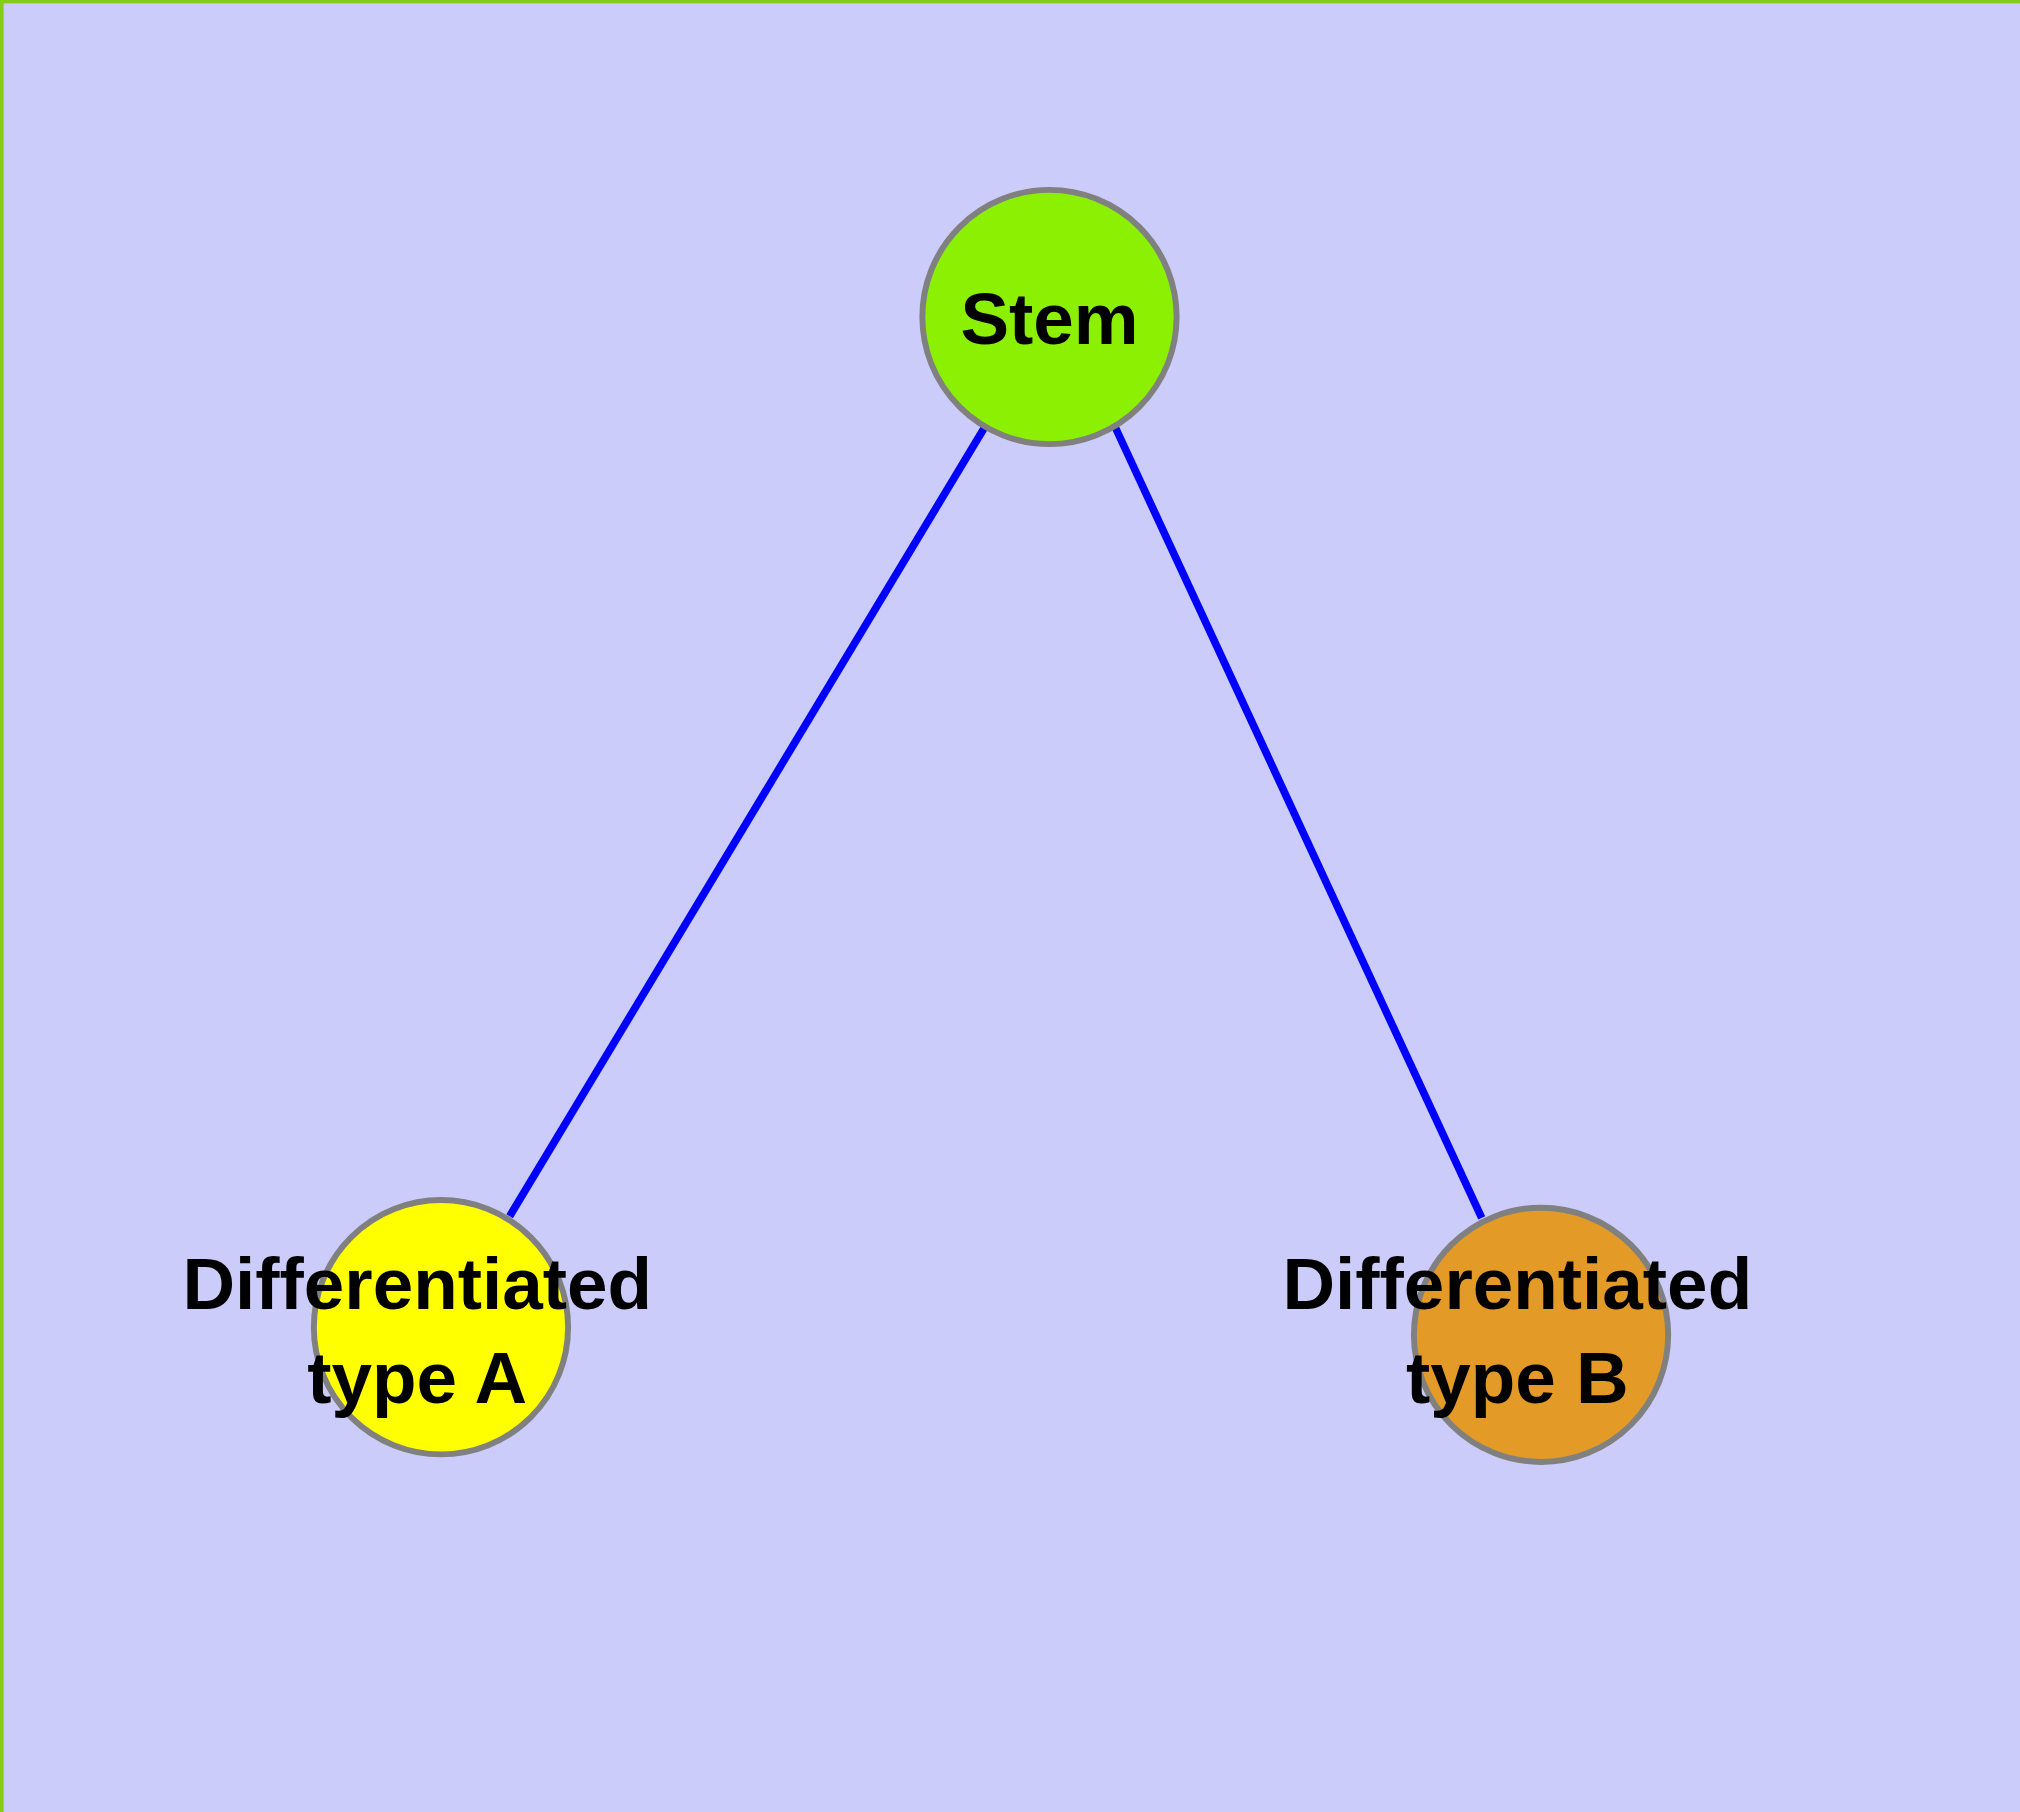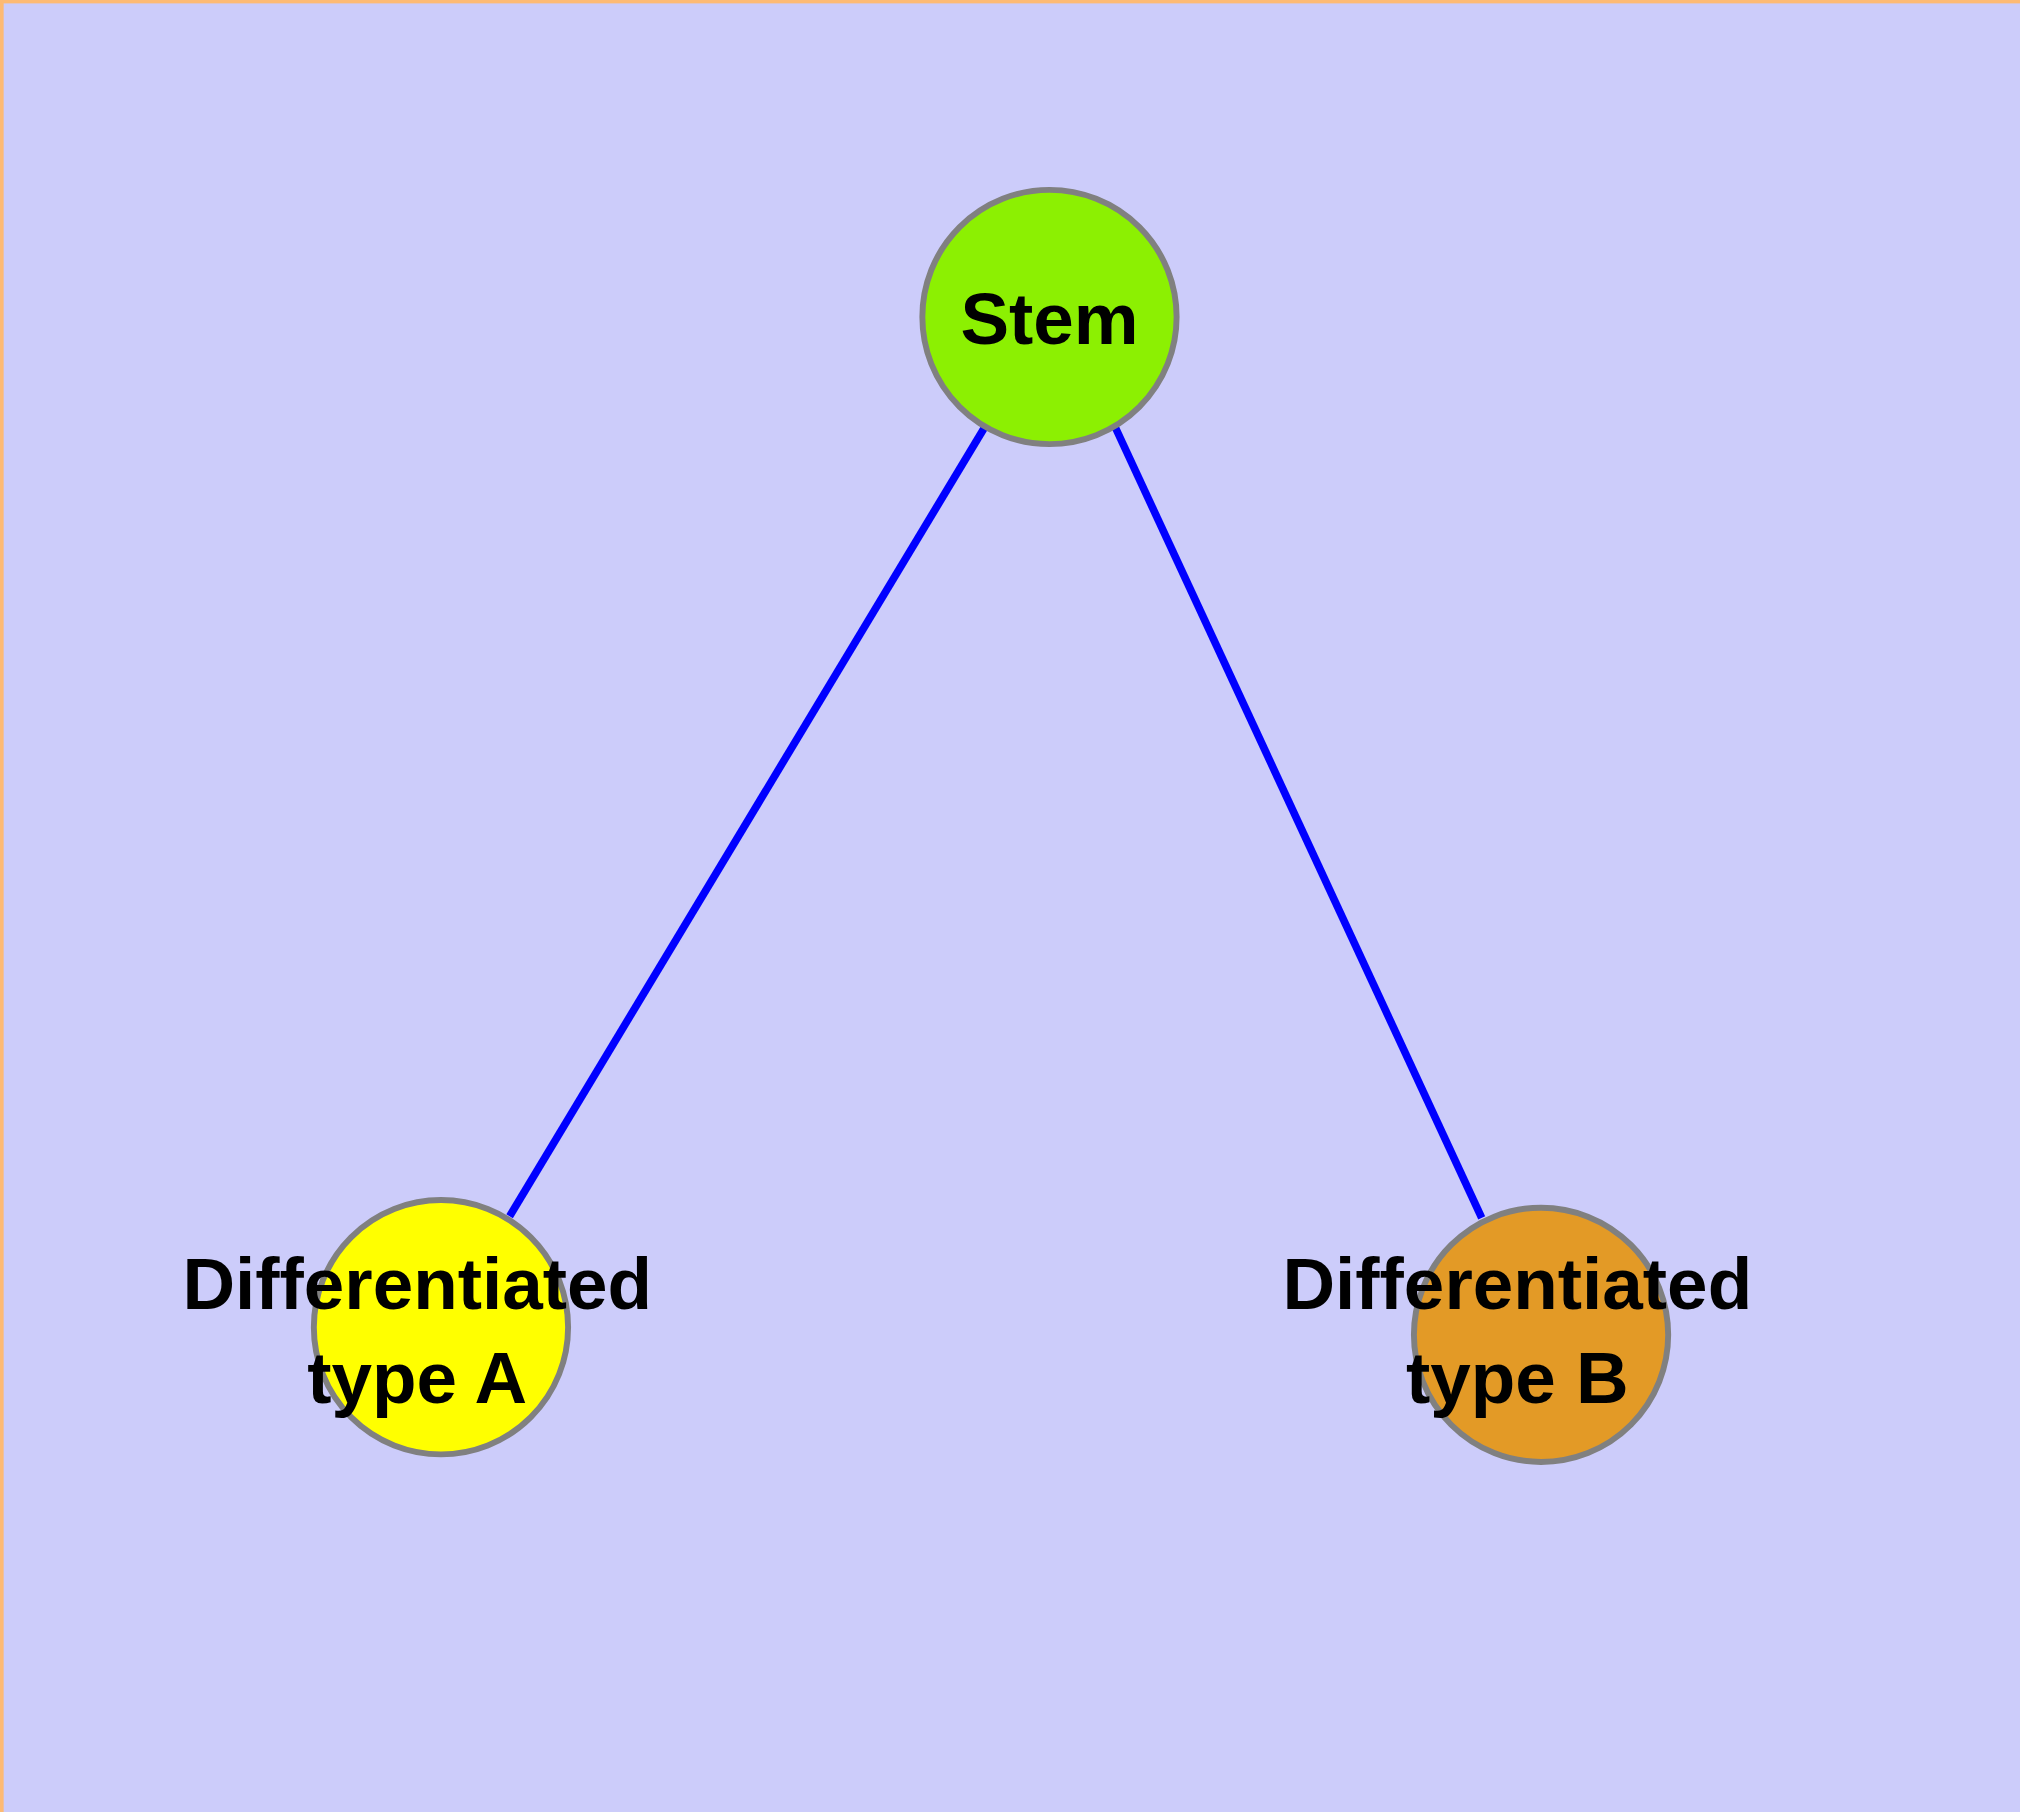--- a/index.html
+++ b/index.html
@@ -28,21 +28,21 @@
     font-size: 86px;
     fill: #000000;
     dominant-baseline: auto;
     text-anchor: middle;
     white-space: pre;
   }
 </style>
 </head>
 <body>
 
-<div id="stage" style="width: 2021px; height: 1812px; background: #fdba74;">
+<div id="stage" style="width: 2021px; height: 1812px; background: #84cc16;">
   <svg id="graph-svg" viewBox="0 0 2384 2138" xmlns="http://www.w3.org/2000/svg">
 
     <rect id="bg-rect" x="4" y="4" width="2380" height="2134" fill="#ccccfa"></rect>
 
     <g id="edges-layer">
       <line id="edge-0" stroke-linecap="butt" x1="1161" y1="505" x2="601" y2="1435" stroke="#0000ff" stroke-width="9"></line>
       <line id="edge-1" stroke-linecap="butt" x1="1316" y1="505" x2="1748" y2="1437" stroke="#0000ff" stroke-width="9"></line>
     </g>
 
     <g id="nodes-layer">

